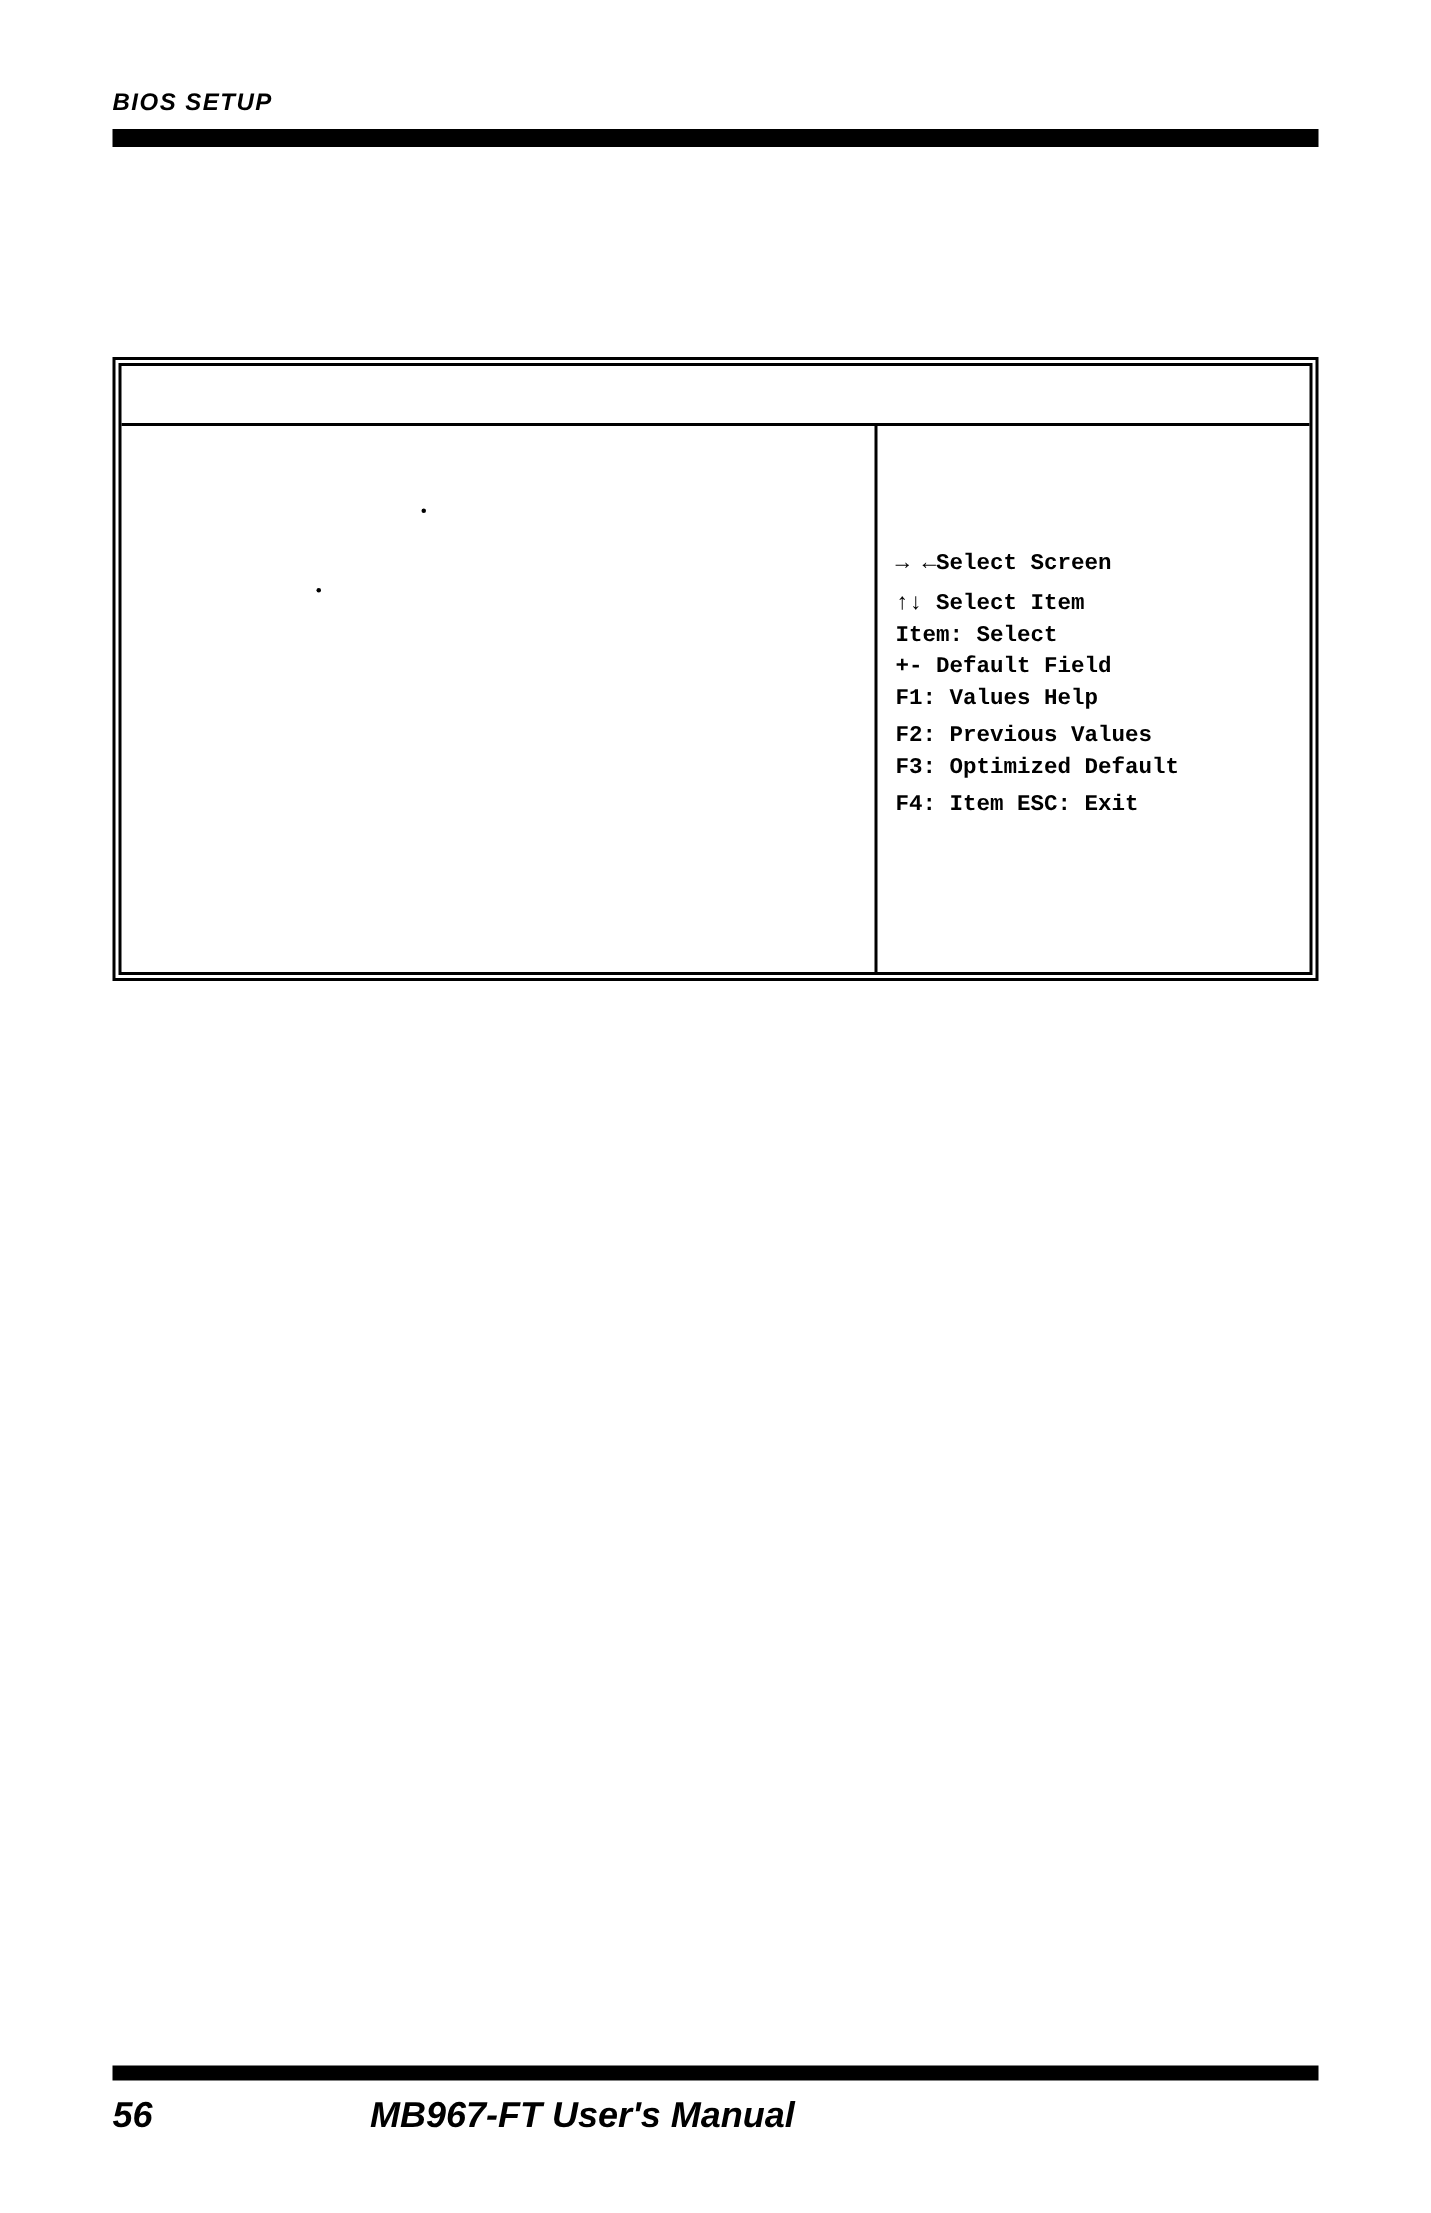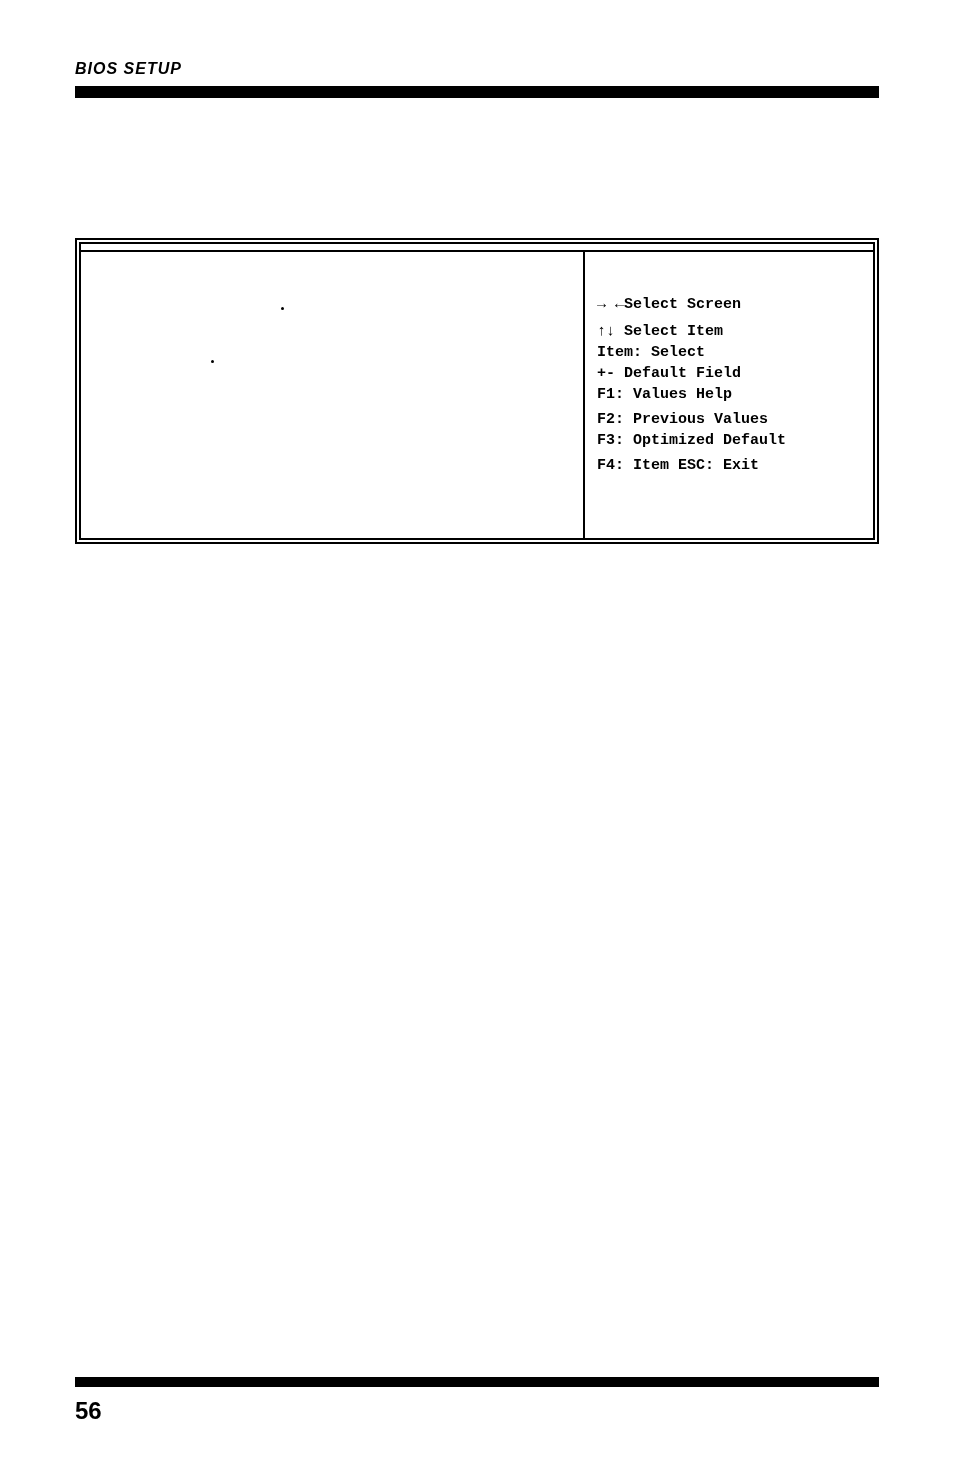--- a/index.html
+++ b/index.html
@@ -22,21 +22,21 @@
       margin-bottom: 8px;
       font-family: Arial Black, Arial, sans-serif;
     }
     .header-line {
       height: 12px;
       background: #000;
       margin-bottom: 140px;
     }
     .bios-box {
       border: 6px double #000;
-      height: 306px;
+      height: 416px;
       display: flex;
       flex-direction: column;
     }
     .bios-top {
       height: 40px;
       border-bottom: 2px solid #000;
     }
     .bios-content {
       flex: 1;
       display: flex;
@@ -89,20 +89,21 @@
       background: #000;
       margin-bottom: 10px;
     }
     .footer-text {
       display: flex;
       align-items: baseline;
     }
     .page-num {
       font-size: 24px;
       font-weight: 900;
+      font-style: italic;
       font-family: Arial Black, Arial, sans-serif;
     }
     .manual-title {
       font-size: 24px;
       font-weight: 900;
       font-style: italic;
       font-family: Arial Black, Arial, sans-serif;
       margin-left: 145px;
     }
   </style>
@@ -134,14 +135,15 @@
       <div class="help-line">F4: Item  ESC: Exit</div>
       <div style="height:50px;"></div>
     </div>
   </div>
 </div>
 
 <div class="footer">
   <div class="footer-line"></div>
   <div class="footer-text">
     <span class="page-num">56</span>
+    <span class="manual-title">MB967-FT User's Manual</span>
   </div>
 </div>
 
 </body></html>

